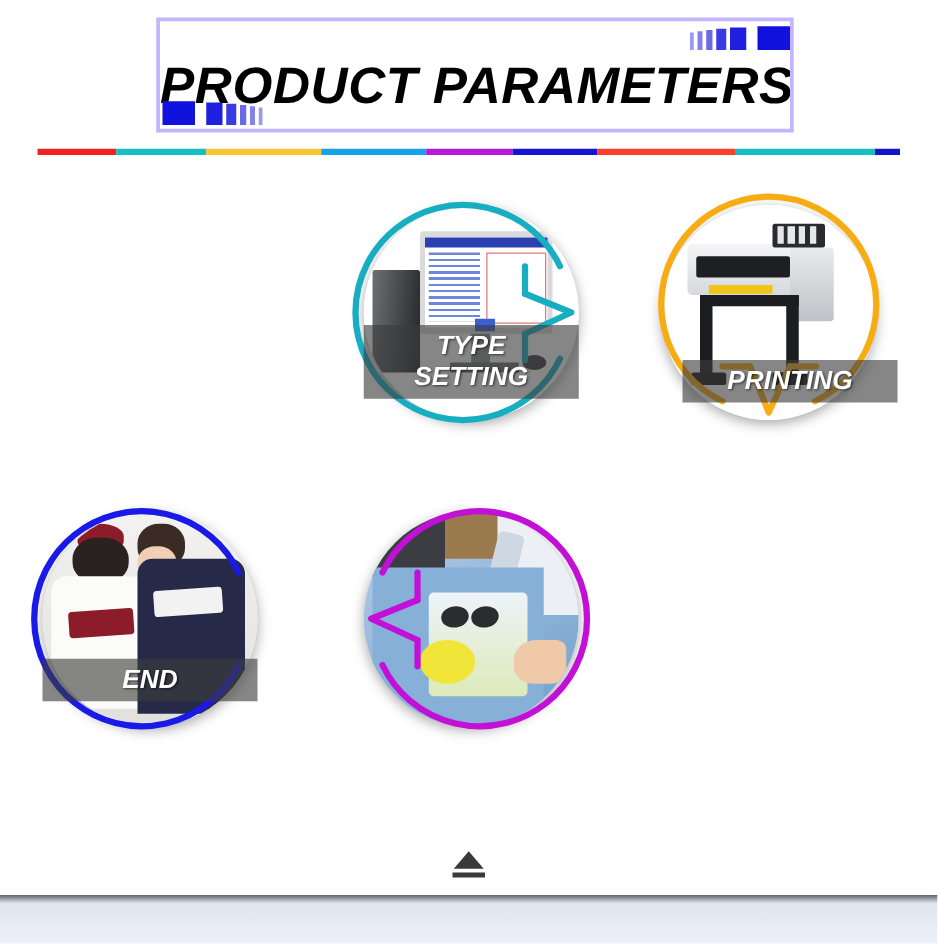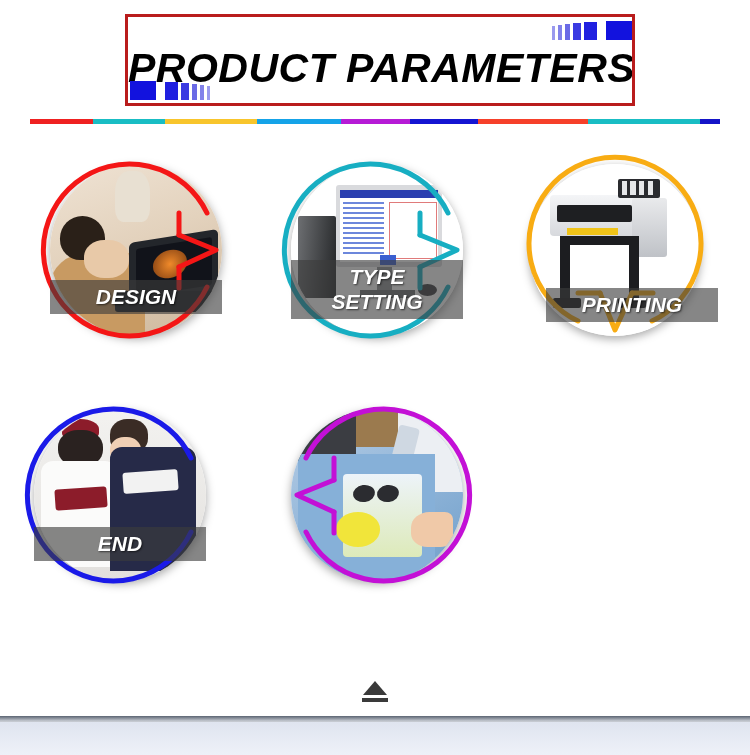--- a/index.html
+++ b/index.html
@@ -6,21 +6,21 @@
   body{
     width:750px;height:755px;background:#ffffff;
     font-family:"Liberation Sans", sans-serif;
     overflow:hidden;position:relative;
   }
   .page{position:absolute;inset:0;background:#fff;}
 
   
   .header-box{
     position:absolute;left:125px;top:14px;width:510px;height:92px;
-    border:3px solid #b91c1c;background:#fff;box-sizing:border-box;overflow:hidden;
+    border:3px solid #c4b5fd;background:#fff;box-sizing:border-box;overflow:hidden;
   }
   .header-title{
     position:absolute;left:0;right:0;top:28px;text-align:center;
     font-size:41px;font-weight:bold;font-style:italic;color:#000;
     letter-spacing:0.5px;font-family:"Liberation Sans", sans-serif;
     white-space:nowrap;
   }
   
   .bars-tr{position:absolute;right:0px;top:3px;height:20px;display:flex;align-items:flex-end;}
   .bars-tr i{display:block;margin-left:3px;}
@@ -123,43 +123,20 @@
     <span style="width:84px;background:#15a3e8;"></span>
     <span style="width:69px;background:#b61ad6;"></span>
     <span style="width:68px;background:#1414d2;"></span>
     <span style="width:110px;background:#f6402a;"></span>
     <span style="width:112px;background:#19bdc4;"></span>
     <span style="width:20px;background:#1414c8;"></span>
   </div>
 
   <div class="flow">
 
-    <div class="node" id="node-design">
-      <div class="photo">
-        <div class="inner" style="background:linear-gradient(160deg,#efe3d4 0%,#e3d2bd 45%,#cdb79c 100%);">
-          <div class="mock">
-            <div style="position:absolute;left:38%;top:4%;width:20%;height:30%;background:#e8e0d2;border-radius:40% 40% 25% 25%;"></div>
-            <div style="position:absolute;left:0;top:52%;width:55%;height:48%;background:#c89a62;border-radius:40% 10% 0 0;"></div>
-            <div style="position:absolute;left:6%;top:30%;width:26%;height:26%;background:#2a2018;border-radius:50% 50% 45% 45%;"></div>
-            <div style="position:absolute;left:20%;top:44%;width:26%;height:22%;background:#e8c9a8;border-radius:45%;"></div>
-            <div style="position:absolute;left:46%;top:42%;width:52%;height:38%;background:#23262b;border-radius:5px;transform:skewY(-9deg);"></div>
-            <div style="position:absolute;left:50%;top:46%;width:44%;height:28%;background:#11131a;border-radius:3px;transform:skewY(-9deg);"></div>
-            <div style="position:absolute;left:60%;top:50%;width:20%;height:16%;background:radial-gradient(circle,#f08a2a,#7a3a10);border-radius:50%;transform:skewY(-9deg);"></div>
-            <div style="position:absolute;left:38%;top:74%;width:60%;height:12%;background:#1b1d22;border-radius:3px;"></div>
-          </div>
-        </div>
-      </div>
-      <svg class="ring" viewBox="0 0 200 200">
-        <path d="M171 63 A86 86 0 1 0 171 137" fill="none" stroke="#f41616" stroke-width="5" stroke-linecap="round"></path>
-        <polyline points="143,85 180,100 143,117" fill="none" stroke="#f41616" stroke-width="5" stroke-linecap="round" stroke-linejoin="round"></polyline>
-        <polyline points="143,117 143,138" fill="none" stroke="#f41616" stroke-width="5" stroke-linecap="round"></polyline>
-        <polyline points="143,85 143,63" fill="none" stroke="#f41616" stroke-width="5" stroke-linecap="round"></polyline>
-      </svg>
-      <div class="caption">DESIGN</div>
-    </div>
 
     <div class="node" id="node-typeset">
       <div class="photo">
         <div class="inner" style="background:#ffffff;">
           <div class="mock">
             <div style="position:absolute;left:4%;top:30%;width:22%;height:48%;background:linear-gradient(95deg,#6d6f72,#242628);border-radius:2px;"></div>
             <div style="position:absolute;left:26%;top:12%;width:62%;height:48%;background:#d9dadd;border-radius:3px;"></div>
             <div style="position:absolute;left:28.5%;top:15%;width:57%;height:42%;background:#ffffff;"></div>
             <div style="position:absolute;left:28.5%;top:15%;width:57%;height:5%;background:#2a3fb0;"></div>
             <div style="position:absolute;left:30%;top:22%;width:24%;height:32%;background:repeating-linear-gradient(to bottom,#3b5fd0 0 2px,#ffffff 2px 5px);opacity:.75;"></div>

